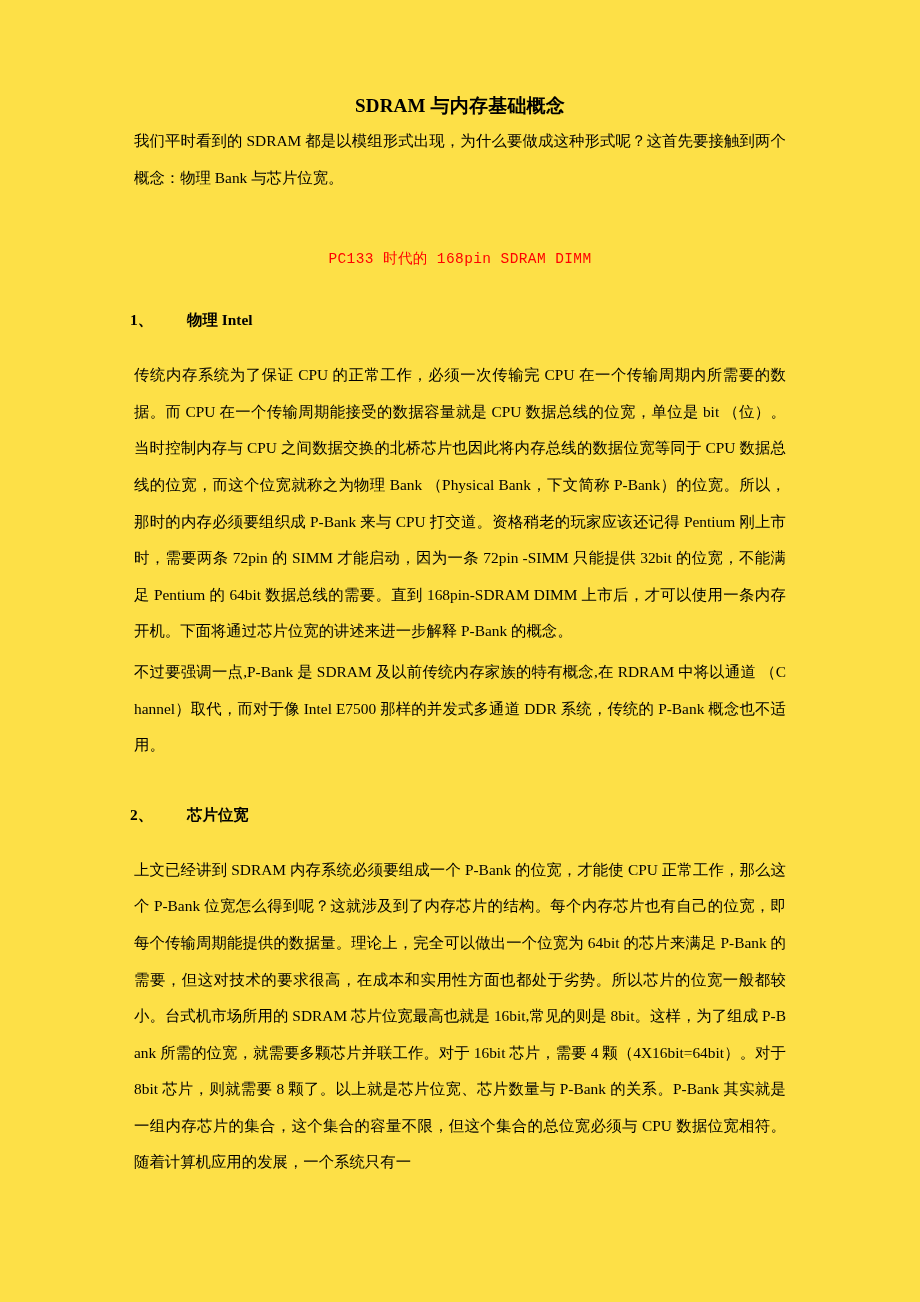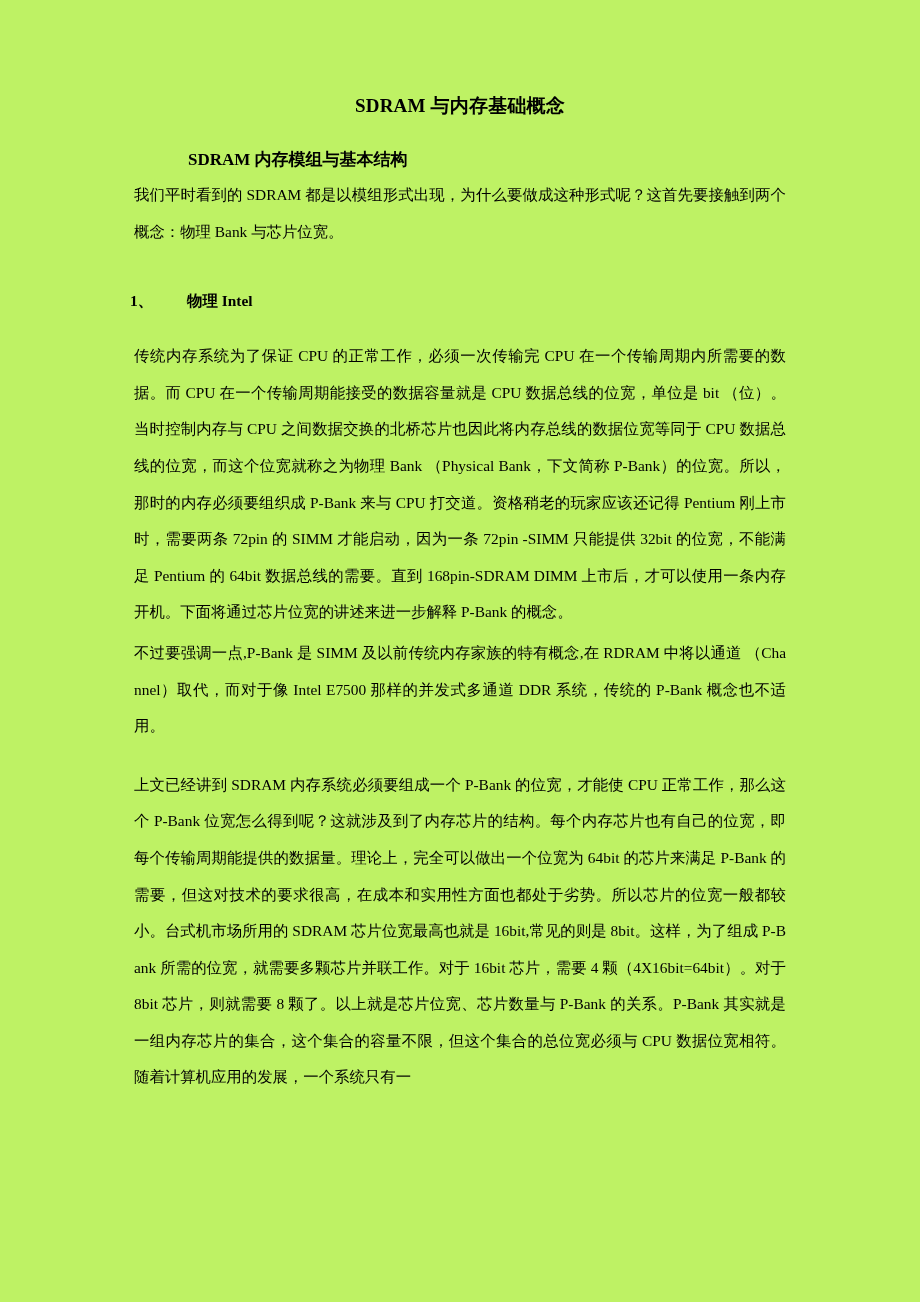--- a/index.html
+++ b/index.html
@@ -11,21 +11,21 @@
     width: 920px;
     height: 1302px;
     font-family: "Liberation Serif", "DejaVu Serif", serif;
     color: #000000;
     -webkit-font-smoothing: antialiased;
   }
   .page {
     position: relative;
     width: 920px;
     height: 1302px;
-    background: #bef264;
+    background: #fde047;
     box-sizing: border-box;
     padding: 0;
     overflow: hidden;
   }
   .content {
     position: absolute;
     left: 130px;
     top: 0;
     width: 660px;
   }
@@ -90,30 +90,33 @@
   .sec-body { padding-top: 18px; }
 </style>
 </head>
 <body>
 
 <div class="page">
   <div class="content">
 
     <h1 class="doc-title">SDRAM 与内存基础概念</h1>
 
-    <h2 class="doc-subtitle">SDRAM 内存模组与基本结构</h2>
 
     <p class="body-text sp-first">我们平时看到的 SDRAM 都是以模组形式出现，为什么要做成这种形式呢？这首先要接触到两个概念：物理 Bank 与芯片位宽。</p>
 
+    <p class="red-caption">PC133 时代的 168pin SDRAM DIMM</p>
 
     <h3 class="section-heading">
       <span class="num">1、</span><span class="gap"></span><span>物理 Intel</span>
     </h3>
 
     <p class="body-text sec-body">传统内存系统为了保证 CPU 的正常工作，必须一次传输完 CPU 在一个传输周期内所需要的数据。而 CPU 在一个传输周期能接受的数据容量就是 CPU 数据总线的位宽，单位是 bit （位）。当时控制内存与 CPU 之间数据交换的北桥芯片也因此将内存总线的数据位宽等同于 CPU 数据总线的位宽，而这个位宽就称之为物理 Bank （Physical Bank，下文简称 P-Bank）的位宽。所以，那时的内存必须要组织成 P-Bank 来与 CPU 打交道。资格稍老的玩家应该还记得 Pentium 刚上市时，需要两条 72pin 的 SIMM 才能启动，因为一条 72pin -SIMM 只能提供 32bit 的位宽，不能满足 Pentium 的 64bit 数据总线的需要。直到 168pin-SDRAM DIMM 上市后，才可以使用一条内存开机。下面将通过芯片位宽的讲述来进一步解释 P-Bank 的概念。</p>
 
-    <p class="body-text sp-para">不过要强调一点,P-Bank 是 SIMM 及以前传统内存家族的特有概念,在 RDRAM 中将以通道 （Channel）取代，而对于像 Intel E7500 那样的并发式多通道 DDR 系统，传统的 P-Bank 概念也不适用。</p>
+    <p class="body-text sp-para">不过要强调一点,P-Bank 是 SDRAM 及以前传统内存家族的特有概念,在 RDRAM 中将以通道 （Channel）取代，而对于像 Intel E7500 那样的并发式多通道 DDR 系统，传统的 P-Bank 概念也不适用。</p>
 
+    <h3 class="section-heading">
+      <span class="num">2、</span><span class="gap"></span><span>芯片位宽</span>
+    </h3>
 
     <p class="body-text sec-body">上文已经讲到 SDRAM 内存系统必须要组成一个 P-Bank 的位宽，才能使 CPU 正常工作，那么这个 P-Bank 位宽怎么得到呢？这就涉及到了内存芯片的结构。每个内存芯片也有自己的位宽，即每个传输周期能提供的数据量。理论上，完全可以做出一个位宽为 64bit 的芯片来满足 P-Bank 的需要，但这对技术的要求很高，在成本和实用性方面也都处于劣势。所以芯片的位宽一般都较小。台式机市场所用的 SDRAM 芯片位宽最高也就是 16bit,常见的则是 8bit。这样，为了组成 P-Bank 所需的位宽，就需要多颗芯片并联工作。对于 16bit 芯片，需要 4 颗（4X16bit=64bit）。对于 8bit 芯片，则就需要 8 颗了。以上就是芯片位宽、芯片数量与 P-Bank 的关系。P-Bank 其实就是一组内存芯片的集合，这个集合的容量不限，但这个集合的总位宽必须与 CPU 数据位宽相符。随着计算机应用的发展，一个系统只有一</p>
 
   </div>
 </div>
 
 </body></html>

